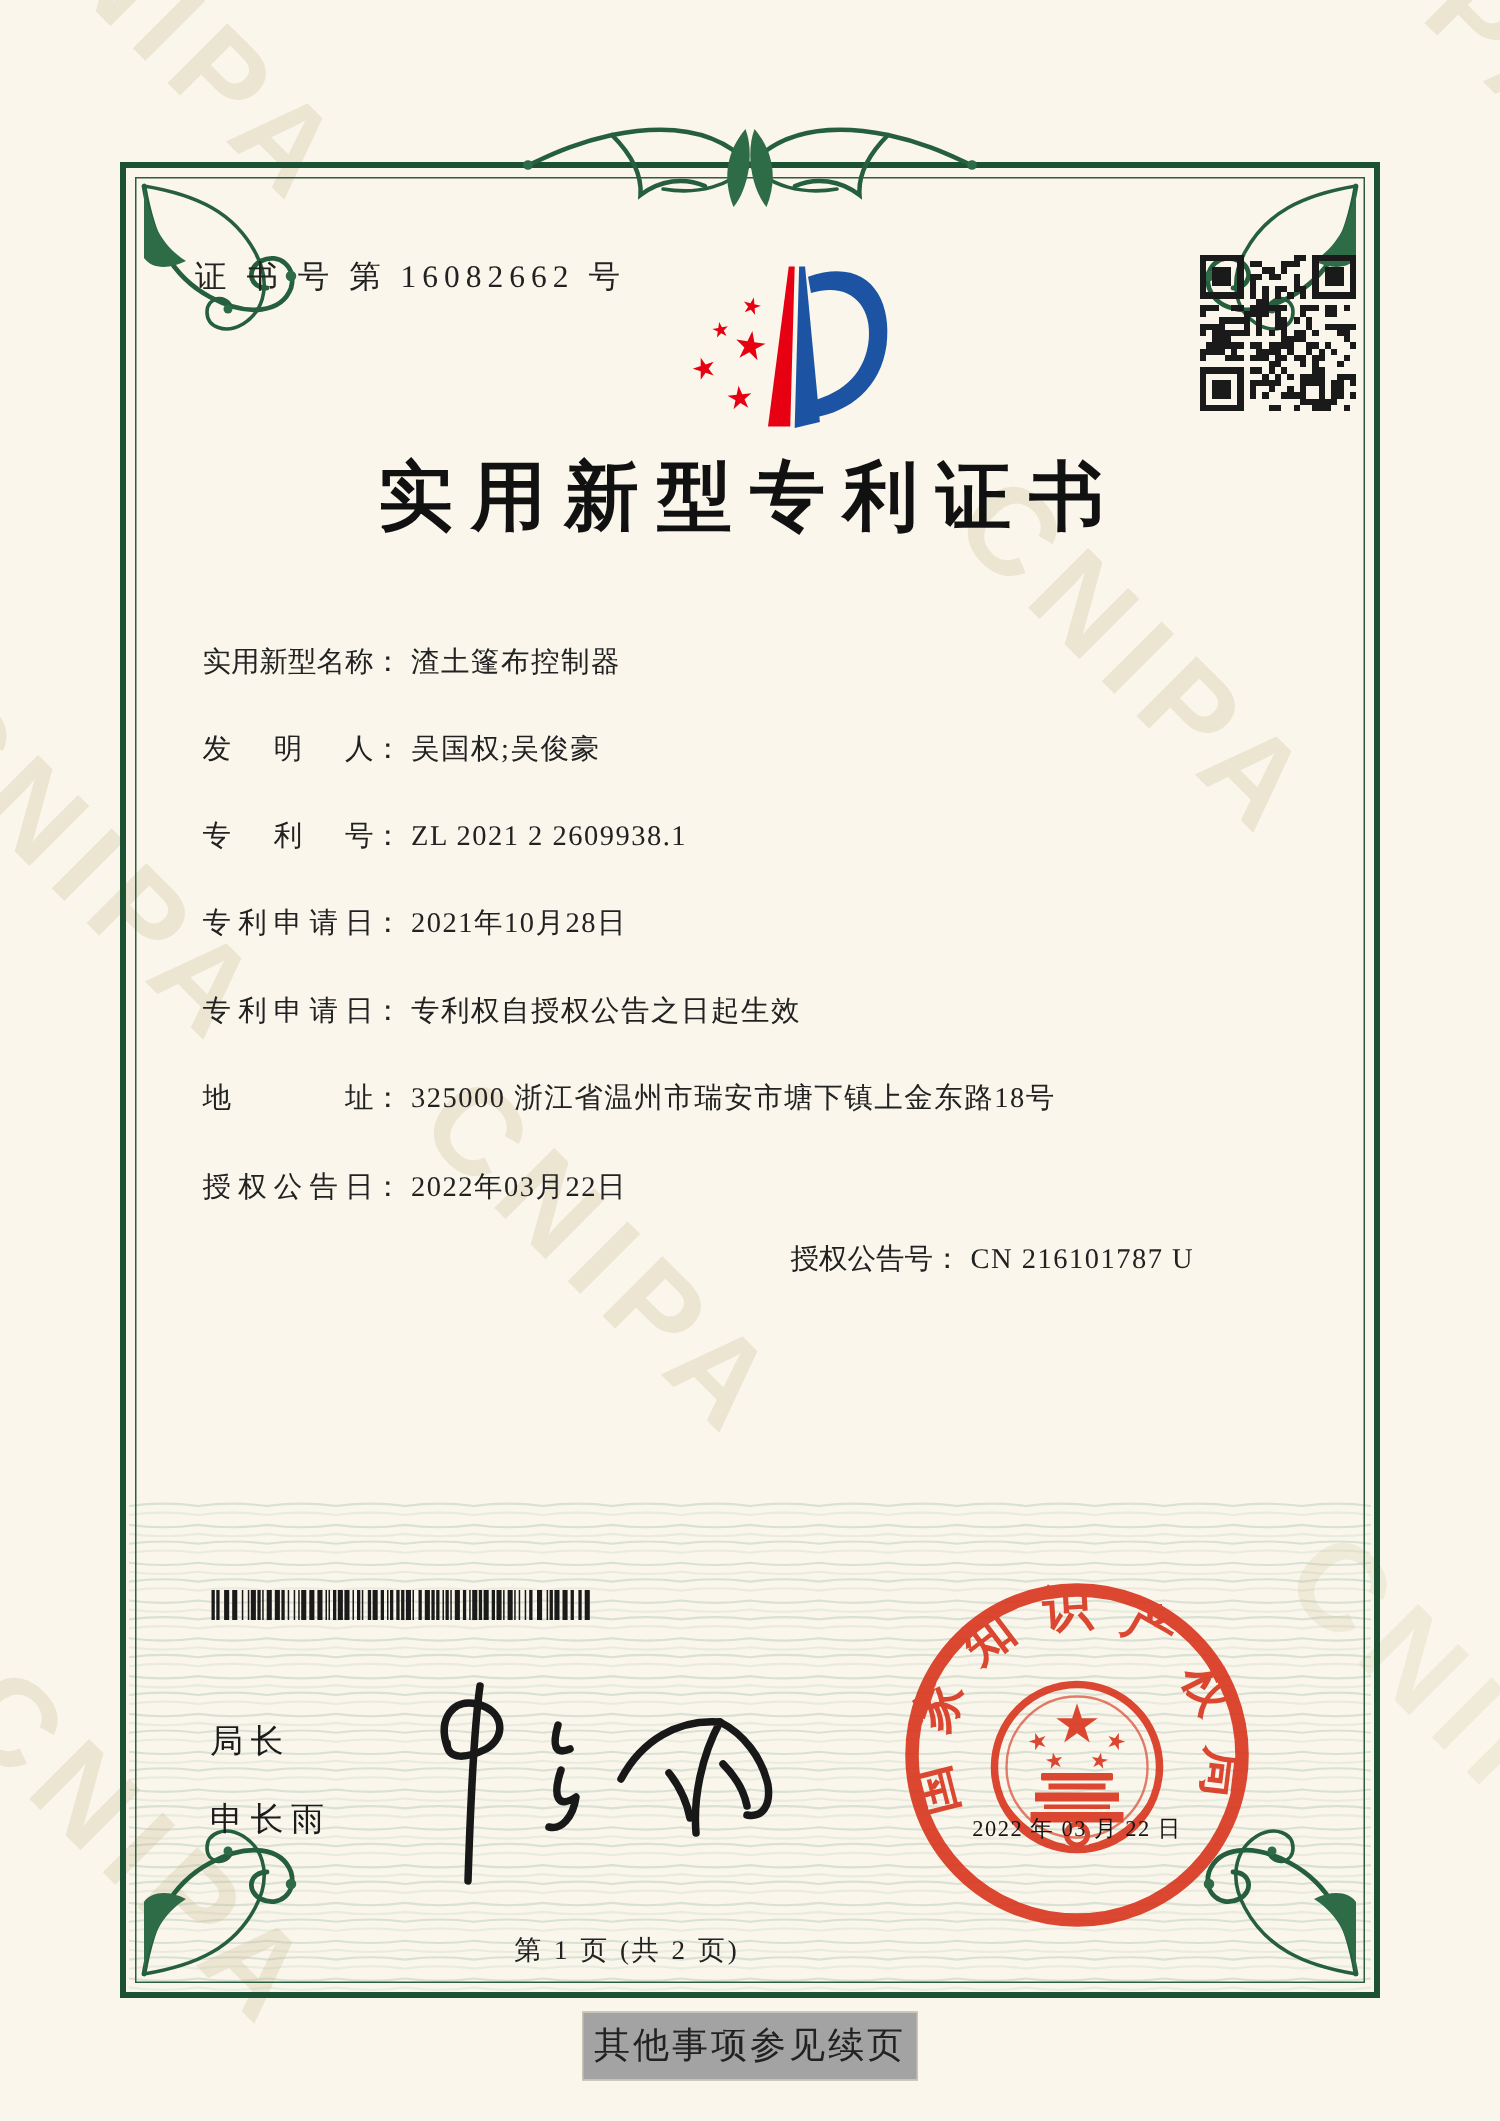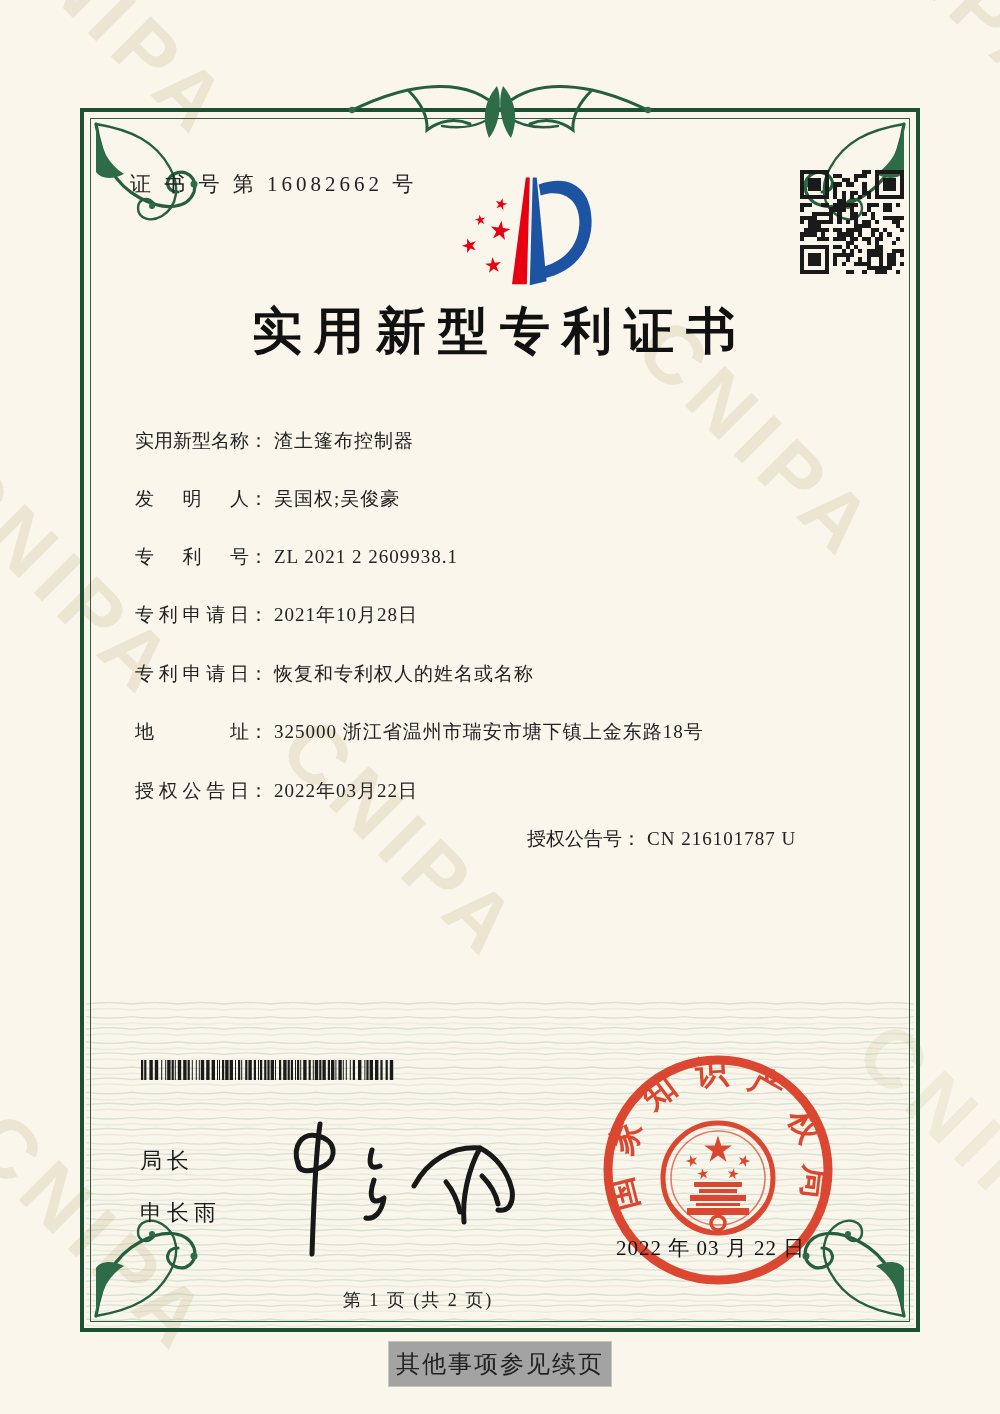--- a/index.html
+++ b/index.html
@@ -50,22 +50,22 @@
   
   .barcode{position:absolute;left:140px;top:1060px;width:258px;height:20px;}
   
   .officer{position:absolute;left:140px;top:1146px;
     font-family:"Liberation Sans","DejaVu Sans",sans-serif;font-size:22px;
     letter-spacing:5px;color:#1b1b1b;}
   .officer div{margin-bottom:22px;}
   .signature{position:absolute;left:268px;top:1112px;width:280px;height:150px;}
   
   .seal{position:absolute;left:598px;top:1050px;width:240px;height:240px;}
-  .seal-date{position:absolute;left:18px;top:184px;width:204px;
-    font-size:21px;letter-spacing:1px;color:#141414;white-space:nowrap;}
+  .seal-date{position:absolute;left:18px;top:160px;width:204px;text-align:center;
+    font-size:15px;letter-spacing:1px;color:#141414;white-space:nowrap;}
   
   .page-num{position:absolute;left:0;top:1288px;width:836px;text-align:center;
     font-size:18px;letter-spacing:2px;color:#222;}
   .cont-box{position:absolute;left:388px;top:1341px;width:224px;height:46px;
     background:#a3a3a3;border:1px solid #c9c5b5;box-sizing:border-box;
     text-align:center;line-height:44px;font-size:24px;letter-spacing:2px;color:#222;}
 </style>
 </head>
 <body>
 
@@ -508,21 +508,21 @@
     <div class="field" style="top:58px">
       <span class="flabel">发明人</span><span class="fcolon">：</span><span class="fvalue">吴国权;吴俊豪</span>
     </div>
     <div class="field" style="top:116px">
       <span class="flabel">专利号</span><span class="fcolon">：</span><span class="fvalue">ZL 2021 2 2609938.1</span>
     </div>
     <div class="field" style="top:174px">
       <span class="flabel">专利申请日</span><span class="fcolon">：</span><span class="fvalue">2021年10月28日</span>
     </div>
     <div class="field" style="top:233px">
-      <span class="flabel">专利申请日</span><span class="fcolon">：</span><span class="fvalue">恢复和专利权人的姓名或名称</span>
+      <span class="flabel">专利申请日</span><span class="fcolon">：</span><span class="fvalue">专利权自授权公告之日起生效</span>
     </div>
     <div class="field" style="top:291px">
       <span class="flabel">地址</span><span class="fcolon">：</span><span class="fvalue">325000  浙江省温州市瑞安市塘下镇上金东路18号</span>
     </div>
     <div class="field" style="top:350px">
       <span class="flabel">授权公告日</span><span class="fcolon">：</span><span class="fvalue">2022年03月22日</span>
       <span class="gr-right">
         <span class="flabel">授权公告号</span><span class="fcolon">：</span><span class="fvalue">CN 216101787 U</span>
       </span>
     </div>

